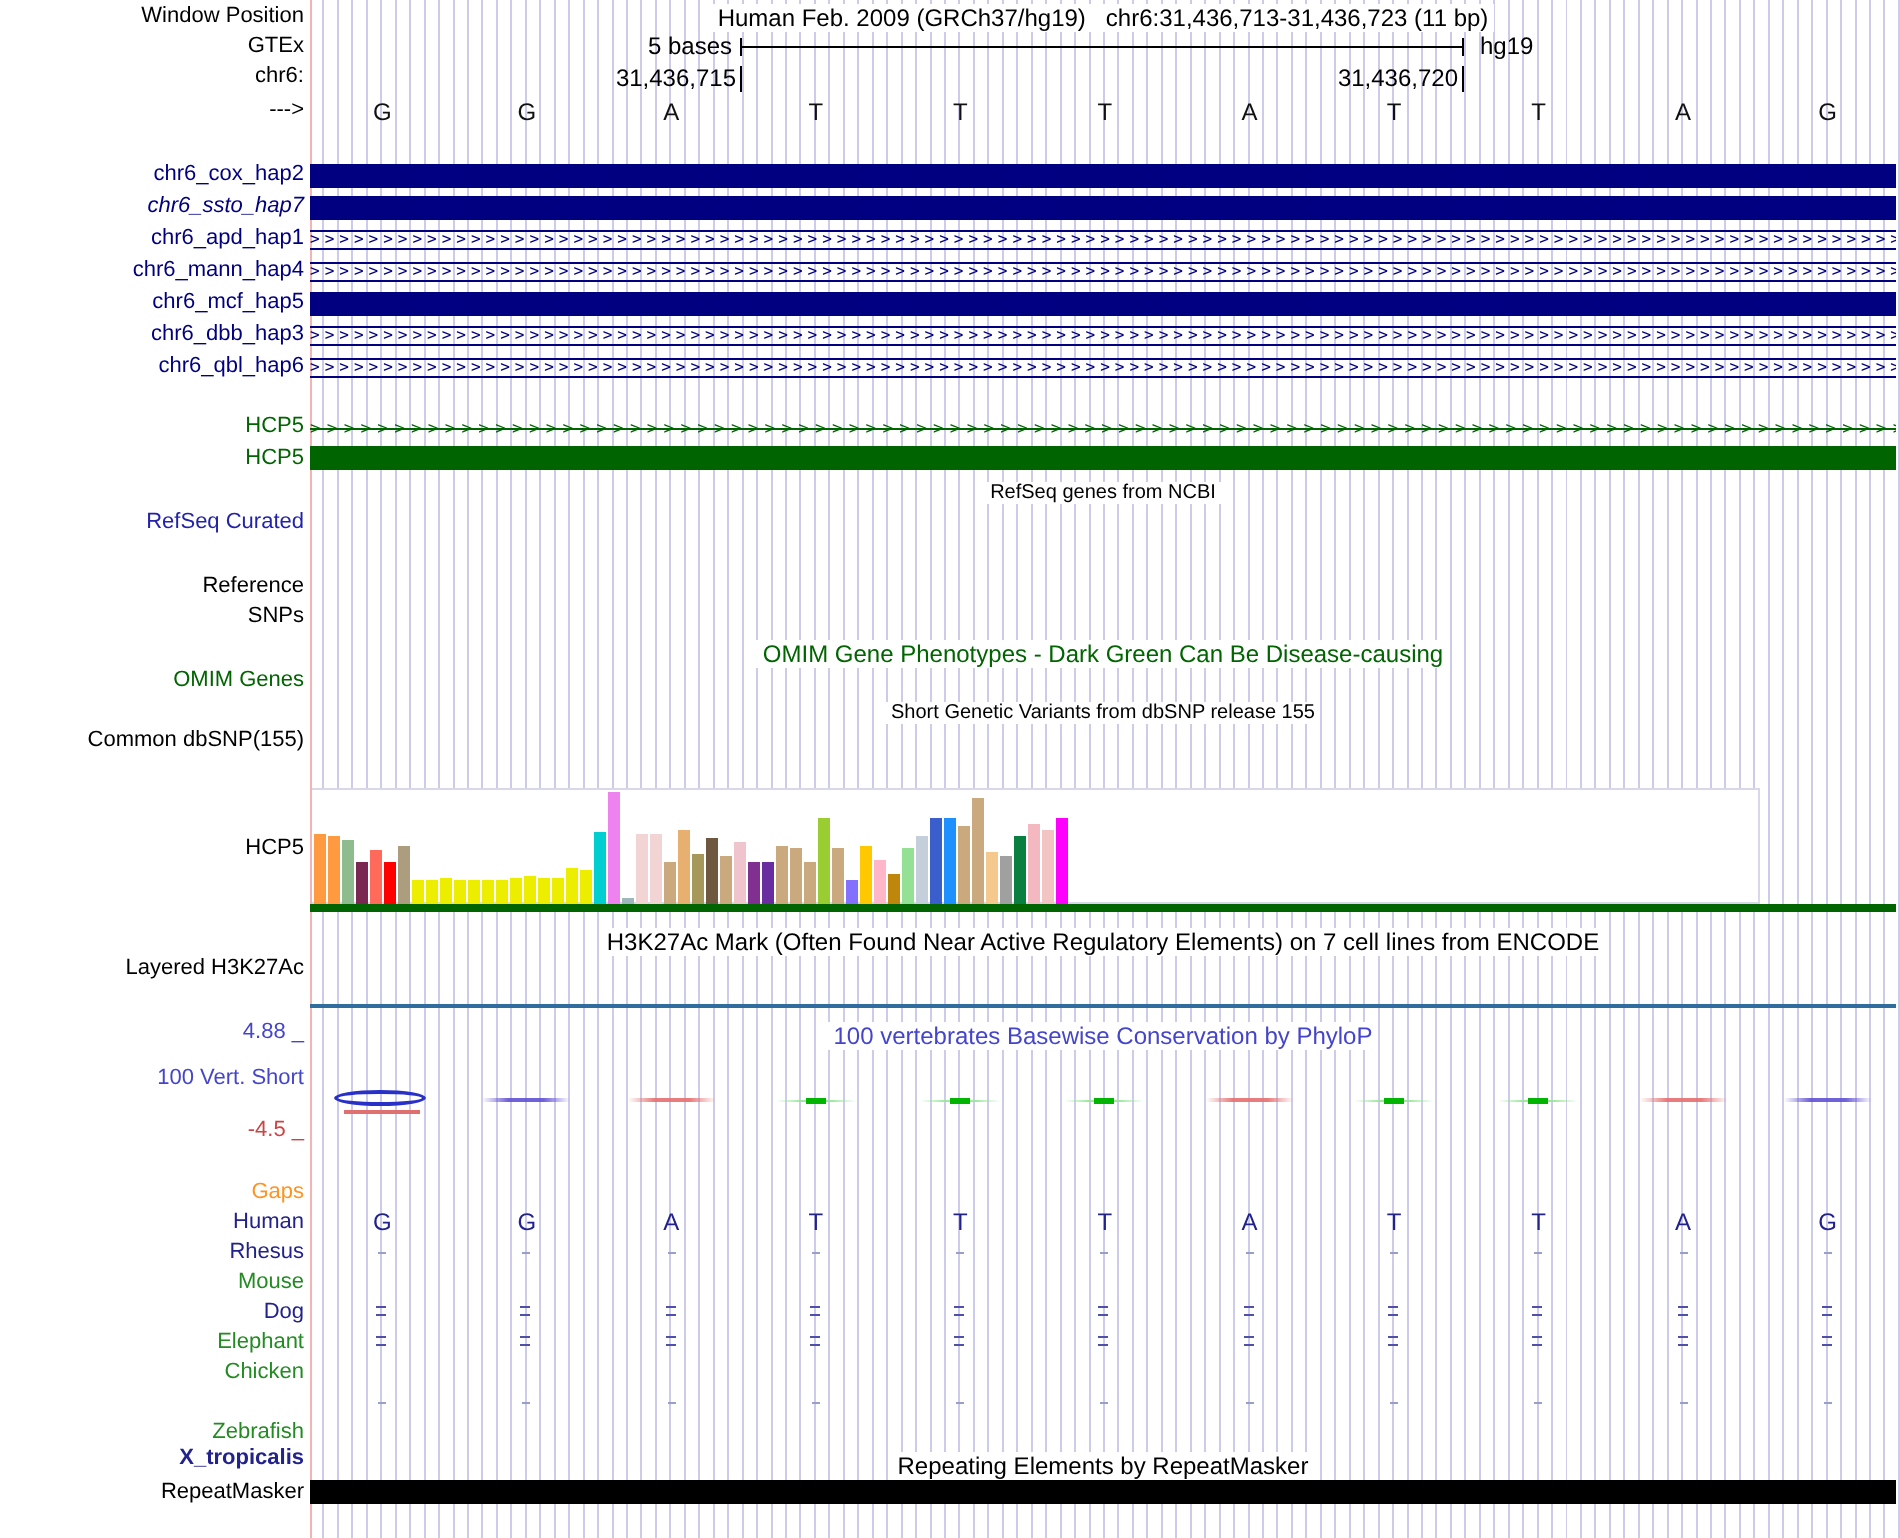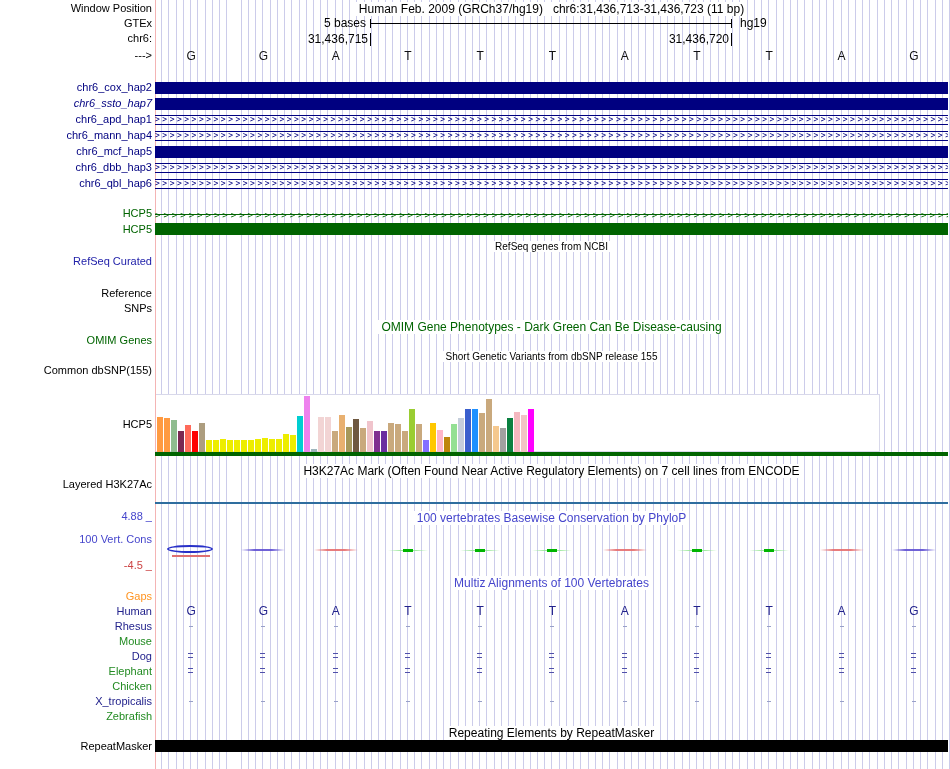--- a/index.html
+++ b/index.html
@@ -77,24 +77,23 @@
 
   <div class="lbl" style="top:418px">HCP5</div>
   <div class="barfull gbase" style="top:452px"></div>
 
   <div class="ctr t12" style="top:464px"><span>H3K27Ac Mark (Often Found Near Active Regulatory Elements) on 7 cell lines from ENCODE</span></div>
   <div class="lbl" style="top:478px">Layered H3K27Ac</div>
   <div class="barfull h3line" style="top:502px"></div>
 
   <div class="lbl" style="top:510px;color:#4545cc">4.88 _</div>
   <div class="ctr t12" style="top:511px;color:#4545cc"><span>100 vertebrates Basewise Conservation by PhyloP</span></div>
-  <div class="lbl" style="top:533px;color:#4545cc">100 Vert. Cons</div>
+  <div class="lbl" style="top:533px;color:#4545cc">100 Vert. Short</div>
   <div class="lbl" style="top:559px;color:#cc4444">-4.5 _</div>
 
-  <div class="ctr t12" style="top:576px;color:#4545cc"><span>Multiz Alignments of 100 Vertebrates</span></div>
 
   <div class="ctr t12" style="top:726px"><span>Repeating Elements by RepeatMasker</span></div>
   <div class="lbl" style="top:740px">RepeatMasker</div>
   <div class="barfull blackbar" style="top:740px"></div>
 <div class="base" style="left: 155px; top: 49px; width: 72.27px; color: rgb(17, 17, 17);">G</div>
     <div class="base" style="left: 227.27px; top: 49px; width: 72.27px; color: rgb(17, 17, 17);">G</div>
     <div class="base" style="left: 299.54px; top: 49px; width: 72.27px; color: rgb(17, 17, 17);">A</div>
     <div class="base" style="left: 371.81px; top: 49px; width: 72.27px; color: rgb(17, 17, 17);">T</div>
     <div class="base" style="left: 444.08px; top: 49px; width: 72.27px; color: rgb(17, 17, 17);">T</div>
     <div class="base" style="left: 516.35px; top: 49px; width: 72.27px; color: rgb(17, 17, 17);">T</div>
@@ -237,21 +236,21 @@
     <div class="mark" style="left: 332.675px; top: 668px; width: 5px; height: 5px; border-top: 1px solid rgb(80, 80, 170); border-bottom: 1px solid rgb(80, 80, 170); box-sizing: border-box;"></div>
     <div class="mark" style="left: 404.945px; top: 668px; width: 5px; height: 5px; border-top: 1px solid rgb(80, 80, 170); border-bottom: 1px solid rgb(80, 80, 170); box-sizing: border-box;"></div>
     <div class="mark" style="left: 477.215px; top: 668px; width: 5px; height: 5px; border-top: 1px solid rgb(80, 80, 170); border-bottom: 1px solid rgb(80, 80, 170); box-sizing: border-box;"></div>
     <div class="mark" style="left: 549.485px; top: 668px; width: 5px; height: 5px; border-top: 1px solid rgb(80, 80, 170); border-bottom: 1px solid rgb(80, 80, 170); box-sizing: border-box;"></div>
     <div class="mark" style="left: 621.755px; top: 668px; width: 5px; height: 5px; border-top: 1px solid rgb(80, 80, 170); border-bottom: 1px solid rgb(80, 80, 170); box-sizing: border-box;"></div>
     <div class="mark" style="left: 694.025px; top: 668px; width: 5px; height: 5px; border-top: 1px solid rgb(80, 80, 170); border-bottom: 1px solid rgb(80, 80, 170); box-sizing: border-box;"></div>
     <div class="mark" style="left: 766.295px; top: 668px; width: 5px; height: 5px; border-top: 1px solid rgb(80, 80, 170); border-bottom: 1px solid rgb(80, 80, 170); box-sizing: border-box;"></div>
     <div class="mark" style="left: 838.565px; top: 668px; width: 5px; height: 5px; border-top: 1px solid rgb(80, 80, 170); border-bottom: 1px solid rgb(80, 80, 170); box-sizing: border-box;"></div>
     <div class="mark" style="left: 910.835px; top: 668px; width: 5px; height: 5px; border-top: 1px solid rgb(80, 80, 170); border-bottom: 1px solid rgb(80, 80, 170); box-sizing: border-box;"></div>
     <div class="lbl" style="top: 680px; color: rgb(34, 139, 34);">Chicken</div>
-    <div class="lbl" style="top: 695px; color: rgb(34, 34, 140);">X_tropicalis</div>
+    <div class="lbl" style="top: 723px; color: rgb(34, 34, 140); font-weight: bold;">X_tropicalis</div>
     <div class="mark" style="left: 189.135px; top: 701px; width: 4px; height: 1px; background: rgb(152, 160, 200);"></div>
     <div class="mark" style="left: 261.405px; top: 701px; width: 4px; height: 1px; background: rgb(152, 160, 200);"></div>
     <div class="mark" style="left: 333.675px; top: 701px; width: 4px; height: 1px; background: rgb(152, 160, 200);"></div>
     <div class="mark" style="left: 405.945px; top: 701px; width: 4px; height: 1px; background: rgb(152, 160, 200);"></div>
     <div class="mark" style="left: 478.215px; top: 701px; width: 4px; height: 1px; background: rgb(152, 160, 200);"></div>
     <div class="mark" style="left: 550.485px; top: 701px; width: 4px; height: 1px; background: rgb(152, 160, 200);"></div>
     <div class="mark" style="left: 622.755px; top: 701px; width: 4px; height: 1px; background: rgb(152, 160, 200);"></div>
     <div class="mark" style="left: 695.025px; top: 701px; width: 4px; height: 1px; background: rgb(152, 160, 200);"></div>
     <div class="mark" style="left: 767.295px; top: 701px; width: 4px; height: 1px; background: rgb(152, 160, 200);"></div>
     <div class="mark" style="left: 839.565px; top: 701px; width: 4px; height: 1px; background: rgb(152, 160, 200);"></div>

